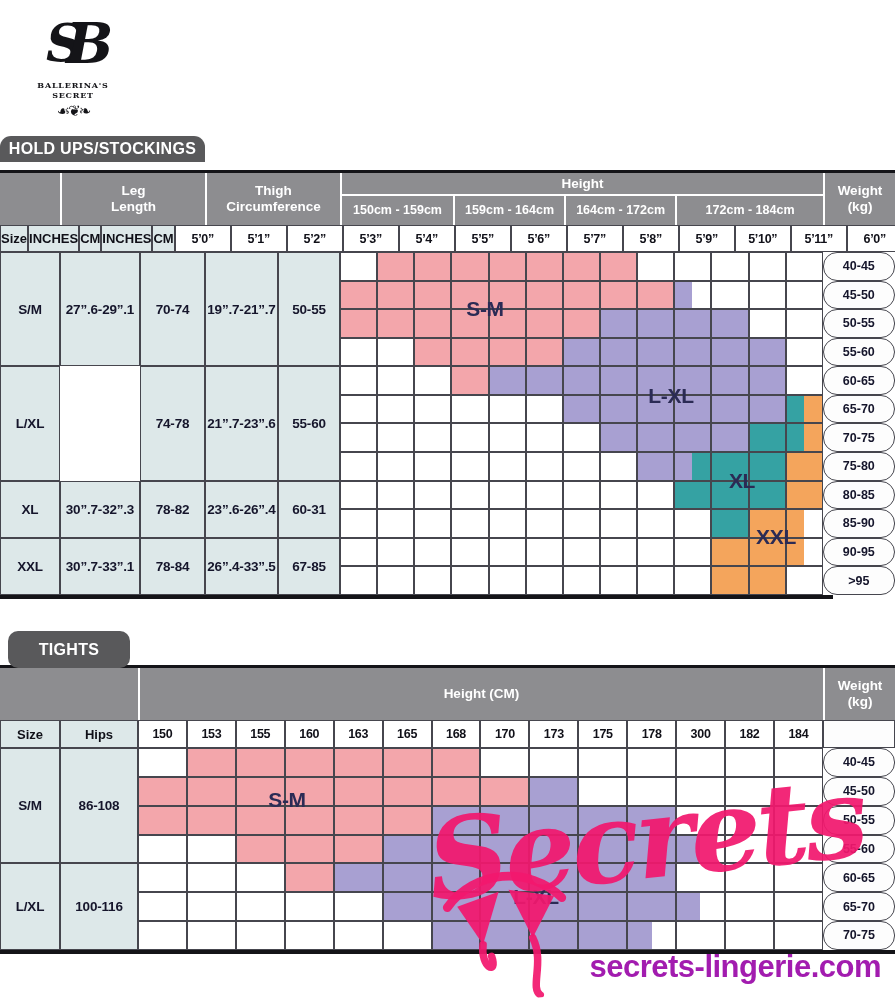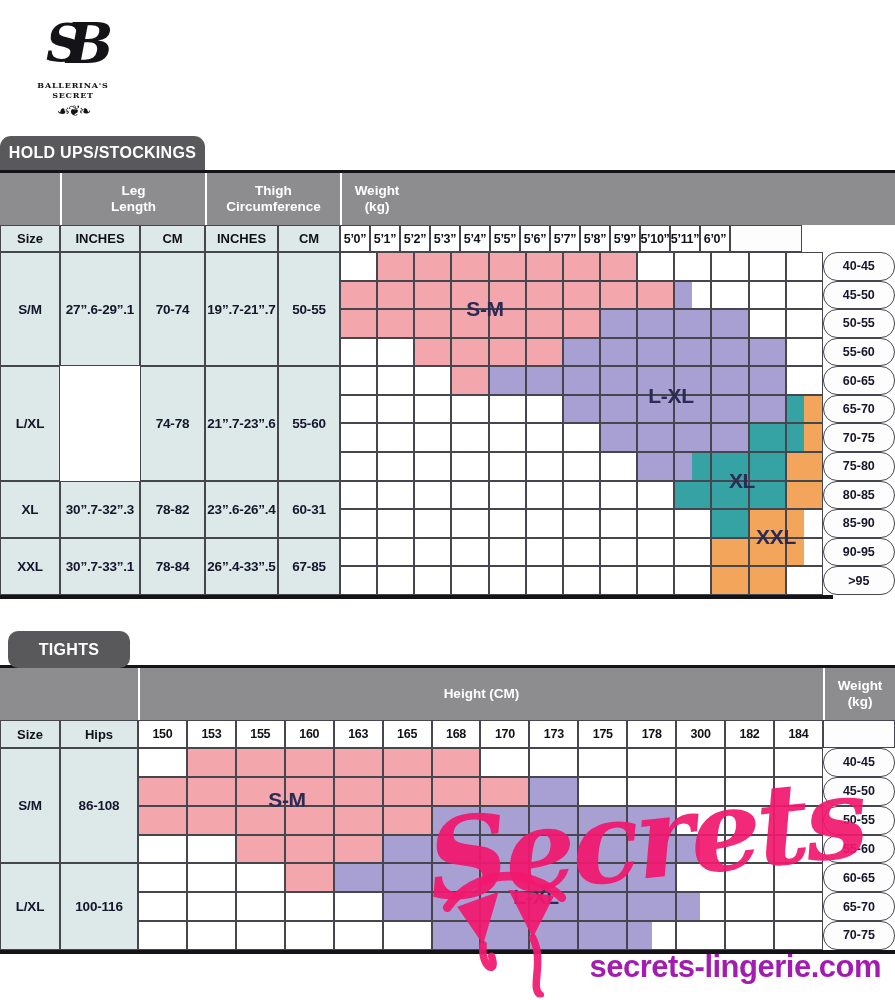--- a/index.html
+++ b/index.html
@@ -11,41 +11,41 @@
   .logo { position:absolute; left:18px; top:10px; width:110px; text-align:center; }
   .mono { position:relative; height:62px; font-family:"DejaVu Serif", serif; font-style:italic; font-weight:bold; color:#141418; }
   .mono .m1 { position:absolute; left:28px; top:2px; font-size:52px; }
   .mono .m2 { position:absolute; left:48px; top:0px; font-size:56px; }
   .brandname { margin-top:8px; font-family:"DejaVu Serif", serif; font-size:8px; letter-spacing:0.8px; color:#141418; font-weight:bold; }
   .ornament { margin-top:2px; font-size:15px; color:#141418; letter-spacing:-2px; }
 
   
   .tab { position:absolute; background:#59595b; color:#fff; font-weight:bold;
          display:flex; align-items:center; justify-content:center; letter-spacing:0.3px; z-index:4; }
-  .tab1 { left:0; top:136px; width:205px; height:34px; font-size:16px; border-radius:11px 11px 0 0; }
+  .tab1 { left:0; top:136px; width:205px; height:26px; font-size:16px; border-radius:11px 11px 0 0; }
   .tab2 { left:8px; top:631px; width:122px; height:37px; font-size:16px; border-radius:10px; }
   .bline { position:absolute; background:#141418; z-index:3; }
 
   .thead { position:absolute; display:flex; background:#8d8d90; color:#fff; font-weight:bold; }
   .thead .blk { display:flex; align-items:center; justify-content:center; text-align:center;
                 font-size:13.5px; line-height:1.15; white-space:pre-line; }
   .sepL { border-left:2px solid #fff; }
   .hgroup { display:flex; flex-direction:column; }
   .hgroup .gtitle { height:23px; display:flex; align-items:center; justify-content:center;
                     border-bottom:2px solid #fff; font-size:13.5px; }
   .hgroup .granges { flex:1; display:flex; }
   .hgroup .granges .blk { font-size:12.5px; }
 
   .lrow { position:absolute; display:flex; }
   .cell { border:1px solid #46464e; background:#fff; }
   .lcell { display:flex; align-items:center; justify-content:center; font-weight:bold;
            font-size:13px; color:#101018; background:#dde8e9; }
   .lrow .hcol { display:flex; align-items:center; justify-content:center; font-weight:bold;
                 font-size:12.5px; color:#101018; background:#fff; letter-spacing:-0.3px; }
-  .t1grid .hcol, .lrow1 .hcol { width:30px; }
+  .t1grid .hcol, .lrow1 .hcol { width:56px; }
   .lrow2 .hcol { width:48.93px; }
 
   .bodygrid { position:absolute; display:grid; }
   .bg1 { grid-template-columns:60px 80px 65px 73px 62px repeat(13, 37.154px) 72px;
          grid-auto-rows:28.583px; }
   .bg2 { grid-template-columns:60px 78px repeat(14, 48.93px) 72px; grid-auto-rows:28.857px; }
   .icell { display:flex; align-items:center; justify-content:center; font-weight:bold;
            font-size:13.5px; color:#15152b; background:#dde8e9; letter-spacing:-0.2px; }
   .wcell { display:flex; align-items:center; justify-content:center; font-weight:bold;
            font-size:12.5px; color:#15152b; background:#fdfdfd;border-radius:14px; }
@@ -78,20 +78,29 @@
 
   <div class="tab tab1">HOLD UPS/STOCKINGS</div>
   <div class="bline" style="left:0;top:170px;width:895px;height:3px;"></div>
 
   <div class="thead" style="left:0;top:173px;width:895px;height:52px;">
     <div class="blk" style="width:60px;"></div>
     <div class="blk sepL" style="width:145px;">Leg
 Length</div>
     <div class="blk sepL" style="width:135px;">Thigh
 Circumference</div>
+    <div class="hgroup sepL" style="width:483px;">
+      <div class="gtitle">Height</div>
+      <div class="granges">
+        <div class="blk" style="width:111.5px;">150cm - 159cm</div>
+        <div class="blk sepL" style="width:111.5px;">159cm - 164cm</div>
+        <div class="blk sepL" style="width:111.5px;">164cm - 172cm</div>
+        <div class="blk sepL" style="width:148.5px;">172cm - 184cm</div>
+      </div>
+    </div>
     <div class="blk sepL" style="width:72px;">Weight
 (kg)</div>
   </div>
 
   <div class="lrow lrow1" style="left:0;top:225px;width:895px;height:27px;">
     <div class="cell lcell" style="width:60px;">Size</div>
     <div class="cell lcell" style="width:80px;">INCHES</div>
     <div class="cell lcell" style="width:65px;">CM</div>
     <div class="cell lcell" style="width:73px;">INCHES</div>
     <div class="cell lcell" style="width:62px;">CM</div>

